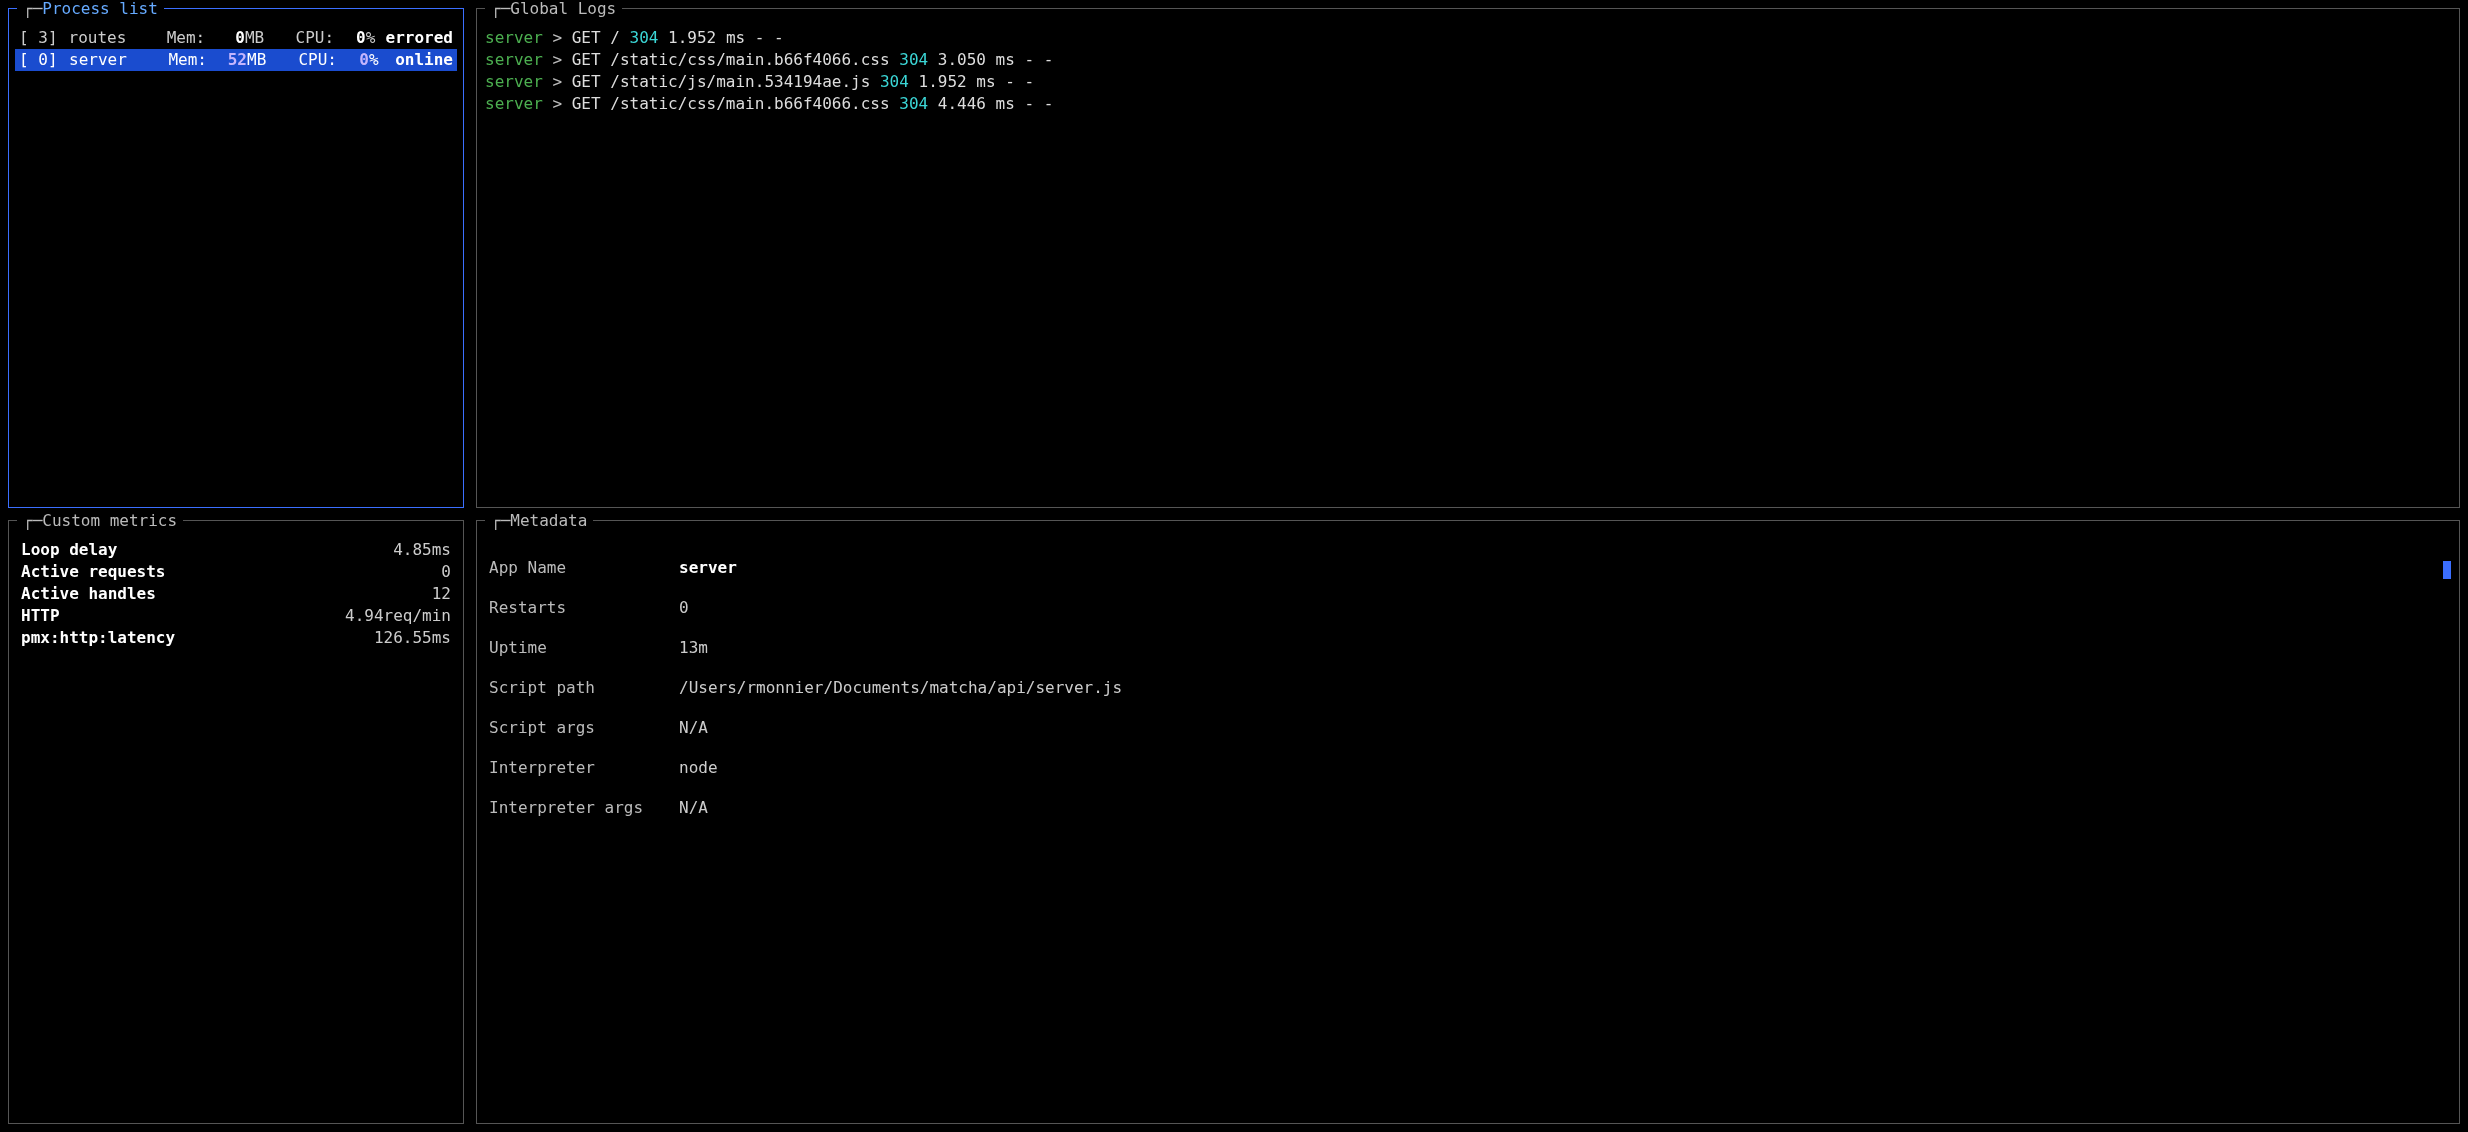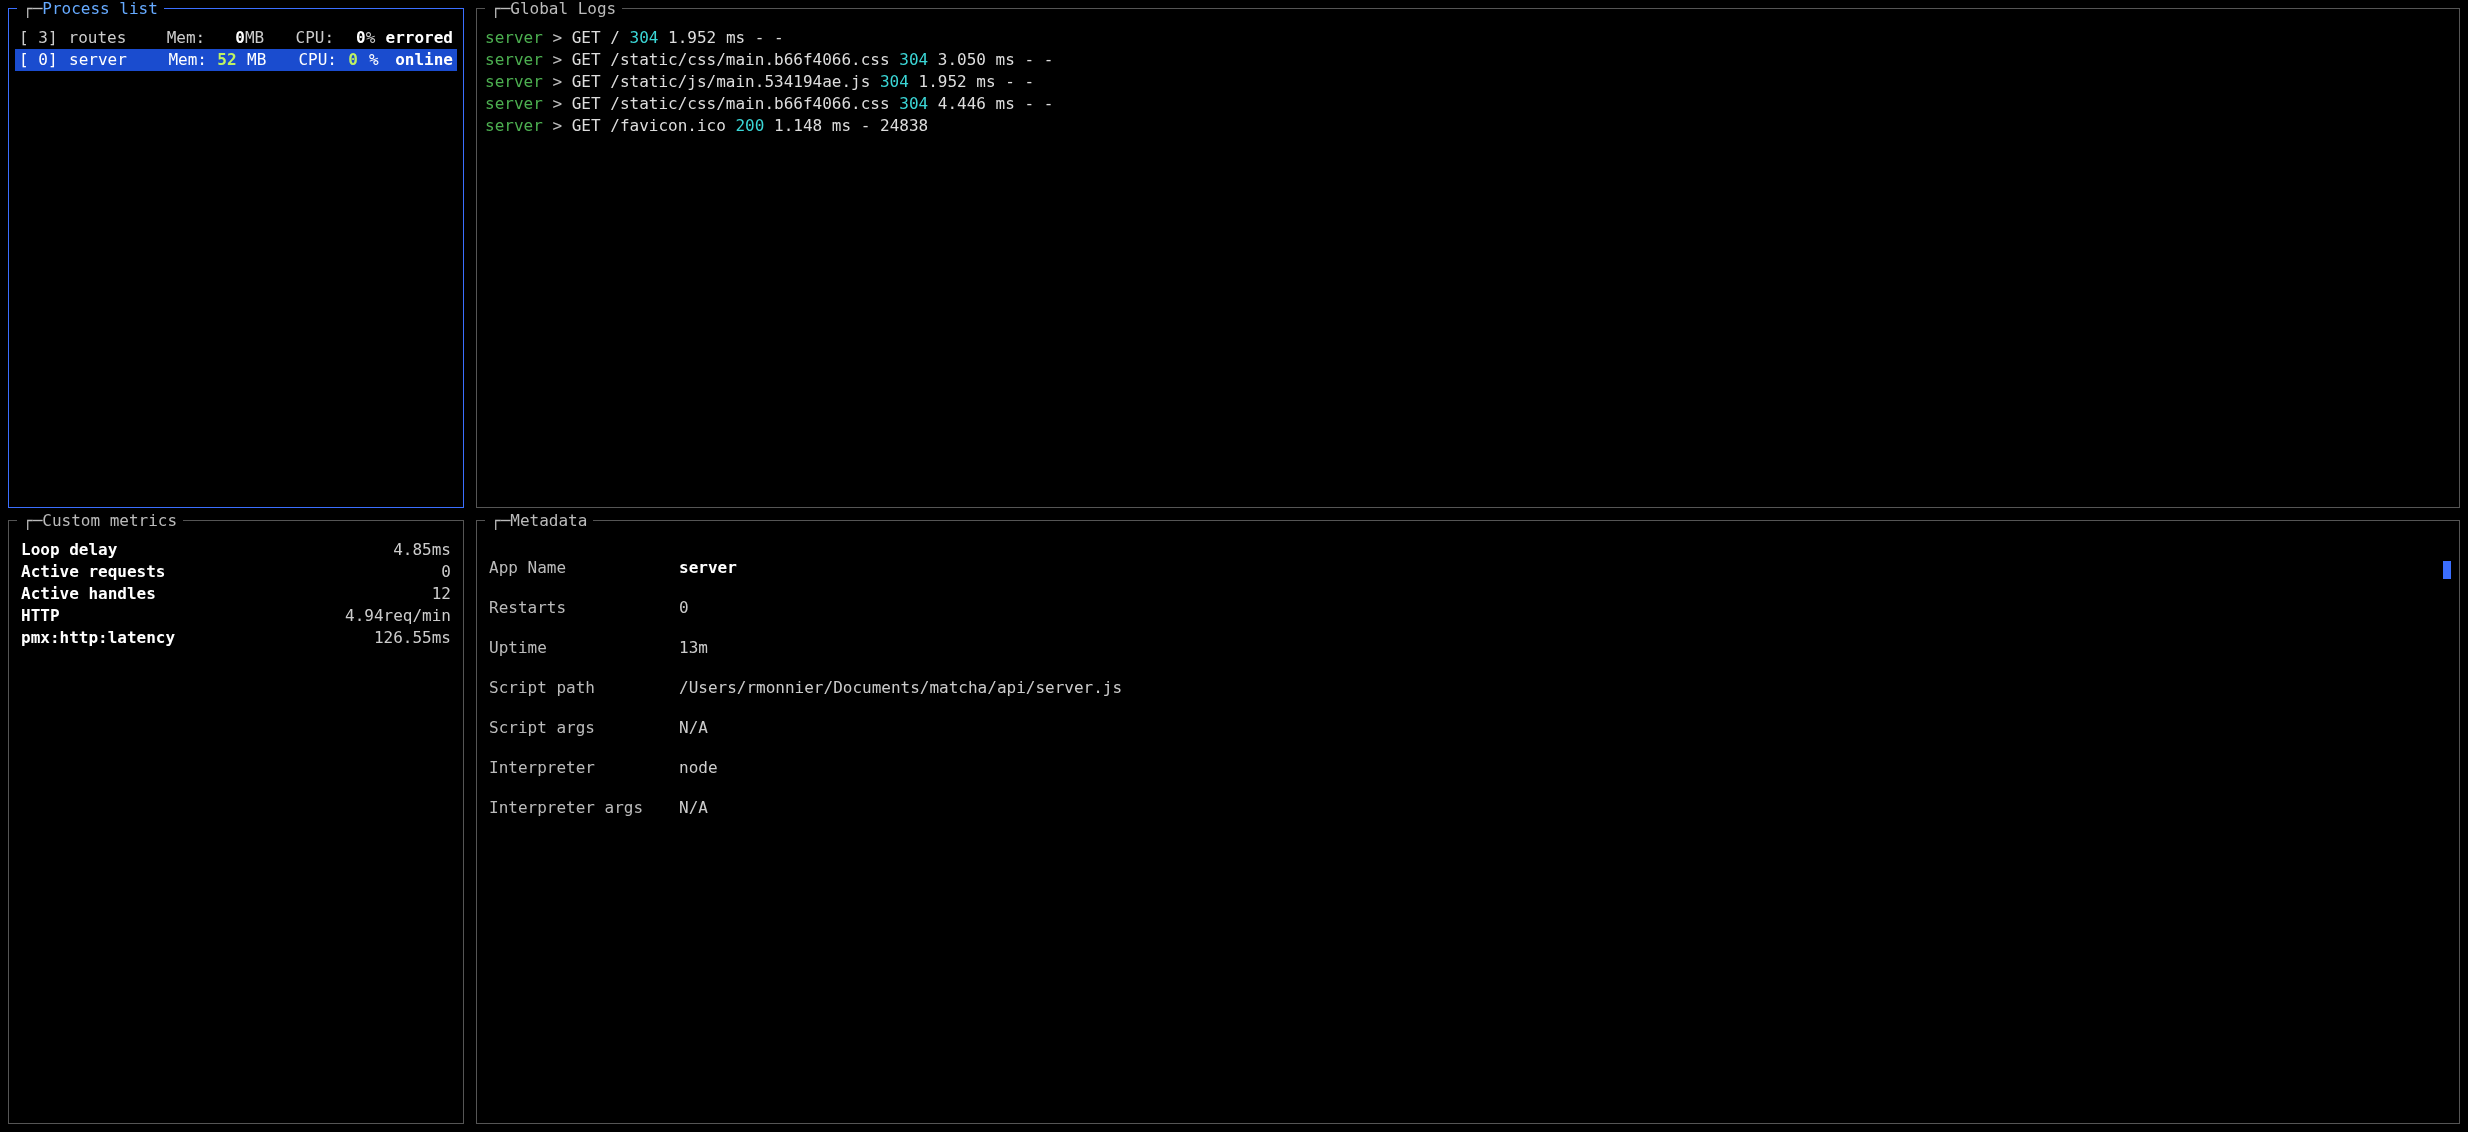--- a/index.html
+++ b/index.html
@@ -53,21 +53,21 @@
   .pl-id    { width: 50px; }
   .pl-name  { width: 88px; }
   .pl-meml  { width: 50px; text-align: right; }
   .pl-memv  { width: 40px; text-align: right; }
   .pl-memu  { width: 30px; }
   .pl-cpul  { width: 60px; text-align: right; }
   .pl-cpuv  { width: 32px; text-align: right; }
   .pl-cpuu  { width: 20px; }
   .pl-stat  { flex: 1; text-align: right; }
   .bold { font-weight: bold; color: #fff; }
-  .proc-row.sel .bold { color: #bef264; text-align: center; }
+  .proc-row.sel .bold { color: #c4b5fd; }
   .errored { color: #ffffff; font-weight: bold; }
   .online  { color: #4caf50; font-weight: bold; }
   .proc-row.sel .online { color: #fff; }
   
   .log-line { white-space: pre; padding-left: 2px; height: 22px; }
   .lg-src  { color: #4caf50; }
   .lg-gt   { color: #bbb; }
   .lg-code { color: #3bd6d6; }
   .lg-rest { color: #ddd; }
   
@@ -141,21 +141,20 @@
     <div class="panel-title">
       <span class="corner">┌─ </span>
         <span>Global Logs</span>
         <span class="corner"> </span>
     </div>
     <div id="log-rows">
         <div class="log-line"><span class="lg-src">server</span> <span class="lg-gt">&gt;</span> <span class="lg-rest">GET /</span> <span class="lg-code">304</span> <span class="lg-rest">1.952 ms - -</span></div>
         <div class="log-line"><span class="lg-src">server</span> <span class="lg-gt">&gt;</span> <span class="lg-rest">GET /static/css/main.b66f4066.css</span> <span class="lg-code">304</span> <span class="lg-rest">3.050 ms - -</span></div>
         <div class="log-line"><span class="lg-src">server</span> <span class="lg-gt">&gt;</span> <span class="lg-rest">GET /static/js/main.534194ae.js</span> <span class="lg-code">304</span> <span class="lg-rest">1.952 ms - -</span></div>
         <div class="log-line"><span class="lg-src">server</span> <span class="lg-gt">&gt;</span> <span class="lg-rest">GET /static/css/main.b66f4066.css</span> <span class="lg-code">304</span> <span class="lg-rest">4.446 ms - -</span></div>
-        <div class="log-line"><span class="lg-src">server</span> <span class="lg-gt">&gt;</span> <span class="lg-rest">GET /favicon.ico</span> <span class="lg-code">200</span> <span class="lg-rest">1.148 ms - 24838</span></div>
       </div>
   </div>
 
   <div class="panel" id="panel-metrics">
     <div class="panel-title">
       <span class="corner">┌─ </span>
         <span>Custom metrics</span>
         <span class="corner"> </span>
     </div>
     <div id="metric-rows">

